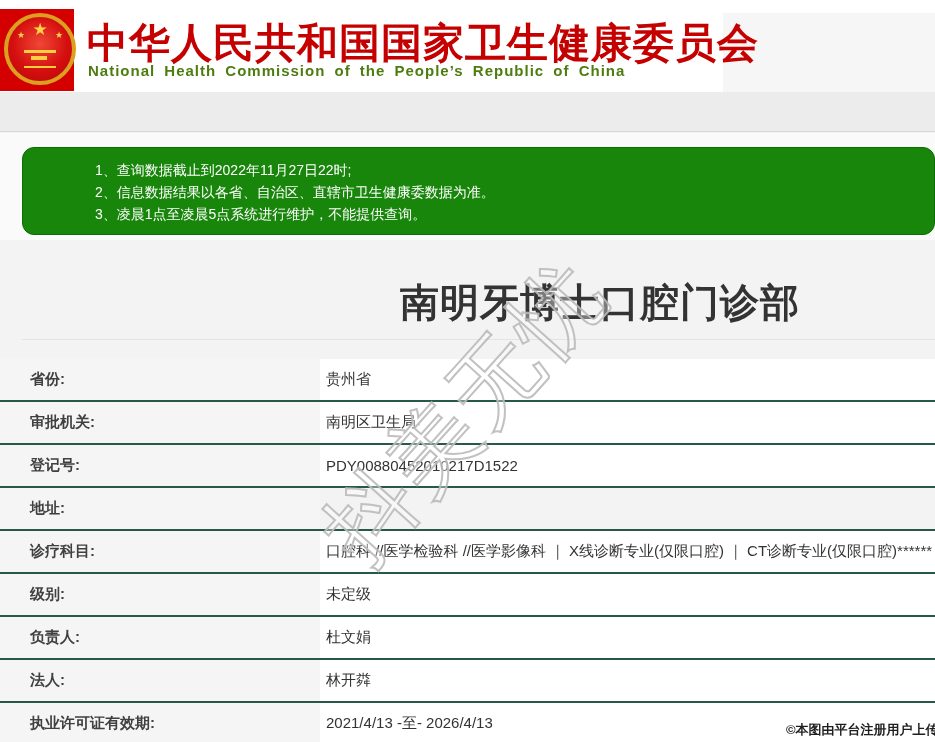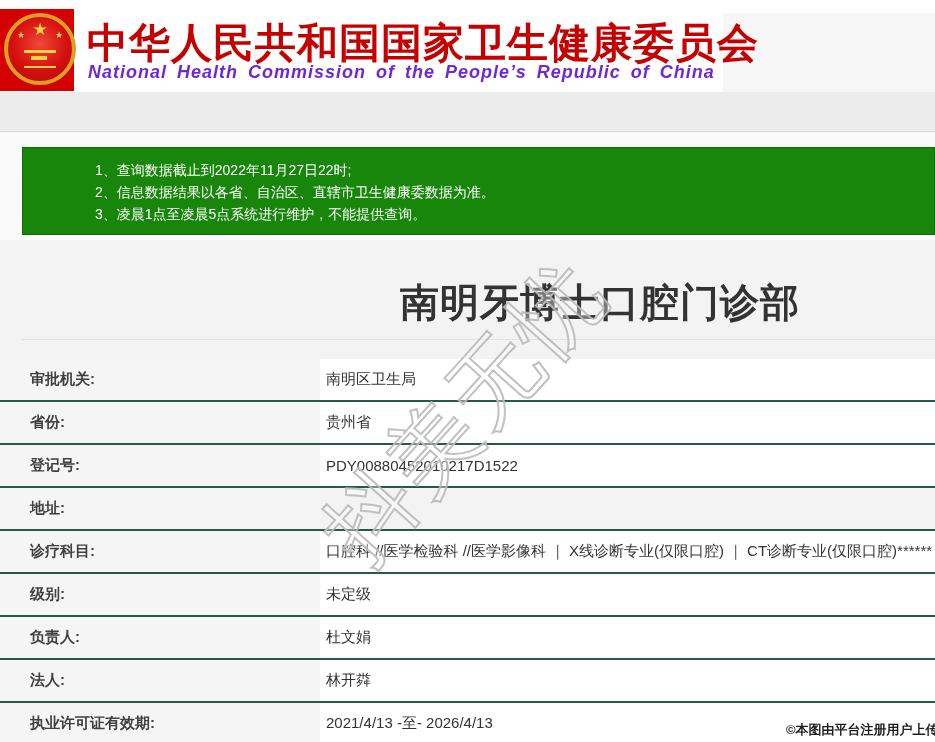--- a/index.html
+++ b/index.html
@@ -13,30 +13,30 @@
   .emblem{position:absolute;left:4px;top:13px;width:64px;height:64px;border:4px solid #dca021;border-radius:50%;
           background:radial-gradient(circle at 50% 42%,#ef4836 0%,#d50f0f 55%,#b50505 100%);}
   .emblem-star-big{position:absolute;top:4px;left:50%;transform:translateX(-50%);color:#ffd24a;font-size:17px;line-height:17px;}
   .emblem-star-l{position:absolute;top:14px;left:9px;color:#ffd24a;font-size:9px;line-height:9px;}
   .emblem-star-r{position:absolute;top:14px;right:9px;color:#ffd24a;font-size:9px;line-height:9px;}
   .emblem-gate{position:absolute;bottom:13px;left:50%;transform:translateX(-50%);width:32px;height:13px;
                border-top:3px solid #ffce43;border-bottom:2px solid #ffce43;}
   .emblem-gate:before{content:"";position:absolute;left:7px;top:3px;width:16px;height:4px;background:#ffce43;}
   #banner-title-cn{position:absolute;left:87px;top:16px;font-size:41px;font-weight:bold;color:#c40000;
                    letter-spacing:1px;white-space:nowrap;}
-  #banner-title-en{position:absolute;left:88px;top:62px;font-size:18px;font-weight:bold;color:#6d28d9;
-                   letter-spacing:1px;word-spacing:4px;white-space:nowrap;font-style:italic;}
+  #banner-title-en{position:absolute;left:88px;top:62px;font-size:15px;font-weight:bold;color:#4d7c0f;
+                   letter-spacing:1px;word-spacing:4px;white-space:nowrap;}
 
   
   #band{position:absolute;left:0;top:92px;width:935px;height:40px;background:#ececec;border-bottom:1px solid #d8d8d8;box-sizing:border-box;}
   #band-light{position:absolute;left:0;top:133px;width:935px;height:107px;background:#fafafa;}
 
   
   #notice{position:absolute;left:22px;top:147px;right:0;height:88px;box-sizing:border-box;
-          background:#18860b;border:1px solid #0a6e00;border-radius:0;
+          background:#18860b;border:1px solid #0a6e00;border-radius:12px;
           padding:11px 10px 0 72px;color:#ffffff;font-size:14px;line-height:22px;}
 
   
   #inst-title{position:absolute;left:266px;top:276px;width:668px;text-align:center;
               font-size:39px;font-weight:700;color:#333333;letter-spacing:1px;white-space:nowrap;}
   #title-rule{position:absolute;left:22px;top:339px;right:0;height:1px;background:#e3e3e3;}
 
   
   #detail-table{position:absolute;left:0;top:359px;width:935px;}
   .row{display:flex;height:43px;box-sizing:border-box;border-bottom:2px solid #26594b;}
@@ -79,26 +79,26 @@
     <div class="notice-line">1、查询数据截止到2022年11月27日22时;</div>
     <div class="notice-line">2、信息数据结果以各省、自治区、直辖市卫生健康委数据为准。</div>
     <div class="notice-line">3、凌晨1点至凌晨5点系统进行维护，不能提供查询。</div>
   </div>
 
   <div id="inst-title">南明牙博士口腔门诊部</div>
   <div id="title-rule"></div>
 
   <div id="detail-table">
     <div class="row">
+      <div class="label">省份:</div>
+      <div class="value">贵州省</div>
+    </div>
+    <div class="row">
       <div class="label">审批机关:</div>
       <div class="value">南明区卫生局</div>
-    </div>
-    <div class="row">
-      <div class="label">省份:</div>
-      <div class="value">贵州省</div>
     </div>
     <div class="row">
       <div class="label">登记号:</div>
       <div class="value">PDY00880452010217D1522</div>
     </div>
     <div class="row">
       <div class="label">地址:</div>
     </div>
     <div class="row">
       <div class="label">诊疗科目:</div>

